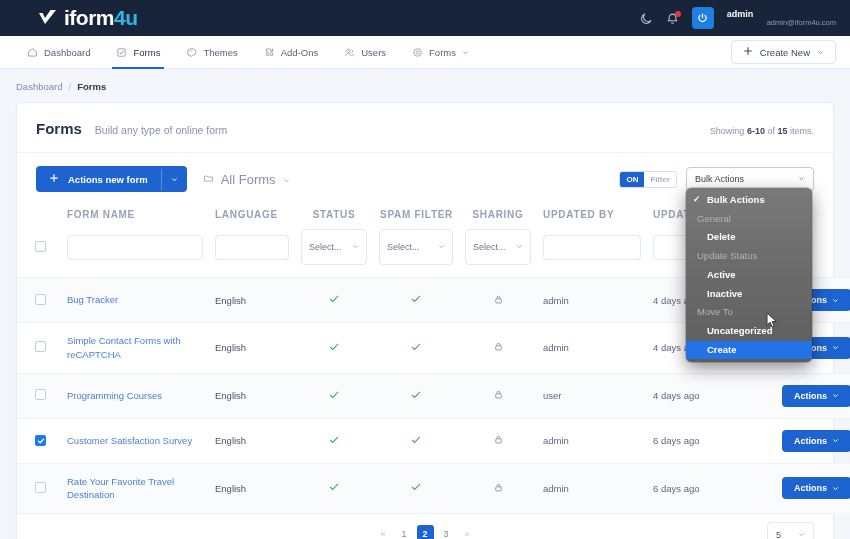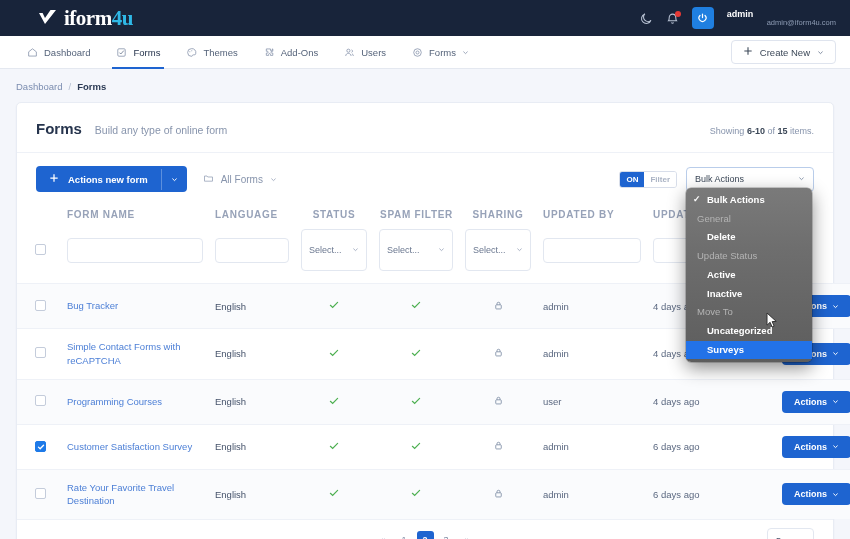--- a/index.html
+++ b/index.html
@@ -15,21 +15,21 @@
 
   
   .topbar {
     height:36px; background:#18243a;
     display:flex; align-items:center; justify-content:space-between;
     padding:0 14px;
   }
   .logo { display:flex; align-items:center; gap:7px; margin-left:24px; }
   .logo-check { width:19px; height:19px; position:relative; }
   .logo-check svg { display:block; }
-  .logo-text { font-size:21px; font-weight:700; letter-spacing:-0.5px; color:#ffffff; font-family:Liberation Serif, serif;}
+  .logo-text { font-size:21px; font-weight:700; letter-spacing:-0.5px; color:#ffffff; font-family:Liberation Sans, sans-serif;}
   .logo-text .accent { color:#2fb8e6; }
   .topbar-right { display:flex; align-items:center; gap:13px; }
   .ic-moon, .ic-bell { color:#b9c3d4; position:relative; display:flex; align-items:center; }
   .bell-dot {
     position:absolute; top:-1px; right:-2px;
     width:6px; height:6px; border-radius:50%; background:#e53935;
   }
   .avatar {
     width:22px; height:22px; border-radius:4px; background:#1f7fe0;
     display:flex; align-items:center; justify-content:center;
@@ -97,21 +97,21 @@
     display:flex; align-items:center; background:#1e64d0; color:#fff;
     border-radius:4px; font-size:9.5px; font-weight:700; cursor:pointer;
   }
   .btn-primary .lbl { display:flex; align-items:center; gap:9px; padding:7px 13px; }
   .btn-primary .caret-sep {
     border-left:1px solid rgba(255,255,255,.28);
     padding:7px 9px; display:flex; align-items:center;
   }
   .all-forms {
     display:flex; align-items:center; gap:7px;
-    font-size:10px; color:#8794ac; cursor:pointer;
+    font-size:13px; color:#8794ac; cursor:pointer;
   }
   .toolbar-right { display:flex; align-items:center; gap:9px; position:relative; }
   .toggle-pill {
     display:flex; align-items:center; border:1px solid #d8deea;
     border-radius:3px; overflow:hidden; font-size:8px; font-weight:700;
     cursor:pointer;
   }
   .toggle-pill .on { background:#1e64d0; color:#fff; padding:3px 6px; }
   .toggle-pill .off { background:#fff; color:#aab3c4; padding:3px 6px; }
   .bulk-select {
@@ -138,21 +138,21 @@
   th.c-act   { width:110px; }
 
   .filter-row td { padding:2px 6px 12px 6px; vertical-align:middle; }
   .filter-row td.c-check { padding-left:18px; }
   .filter-row td.c-name { padding-left:10px; }
   .finput {
     width:100%; height:25px; border:1px solid #e2e7f0; border-radius:4px;
     background:#fff;
   }
   .fselect {
-    width:100%; height:42px; border:1px solid #e2e7f0; border-radius:4px;
+    width:100%; height:36px; border:1px solid #e2e7f0; border-radius:4px;
     background:#fff; display:flex; align-items:center; justify-content:space-between;
     padding:0 7px; font-size:9px; color:#6b7890; cursor:pointer;
   }
   .chk {
     width:11px; height:11px; border:1px solid #c4ccdb; border-radius:2px;
     background:#fff; display:inline-block; cursor:pointer;
   }
   .chk.checked {
     background:#1e7ae8; border-color:#1e7ae8;
     display:flex; align-items:center; justify-content:center;
@@ -598,19 +598,19 @@
 
 <div class="popup" id="popup">
     <div class="opt checked">Bulk Actions</div>
     <div class="opt group">General</div>
     <div class="opt">Delete</div>
     <div class="opt group">Update Status</div>
     <div class="opt">Active</div>
     <div class="opt">Inactive</div>
     <div class="opt group">Move To</div>
     <div class="opt">Uncategorized</div>
-    <div class="opt sel">Surveys</div>
+    <div class="opt sel">Create</div>
   </div>
 <div class="cursor-arrow">
   <svg width="12" height="17" viewBox="0 0 12 17">
       <path d="M1 1 L1 13.2 L4.1 10.3 L6.1 15 L8.1 14.1 L6.2 9.6 L10.3 9.4 Z" fill="#ffffff" stroke="#333333" stroke-width="1"></path>
     </svg>
 </div>
 
 </body></html>

